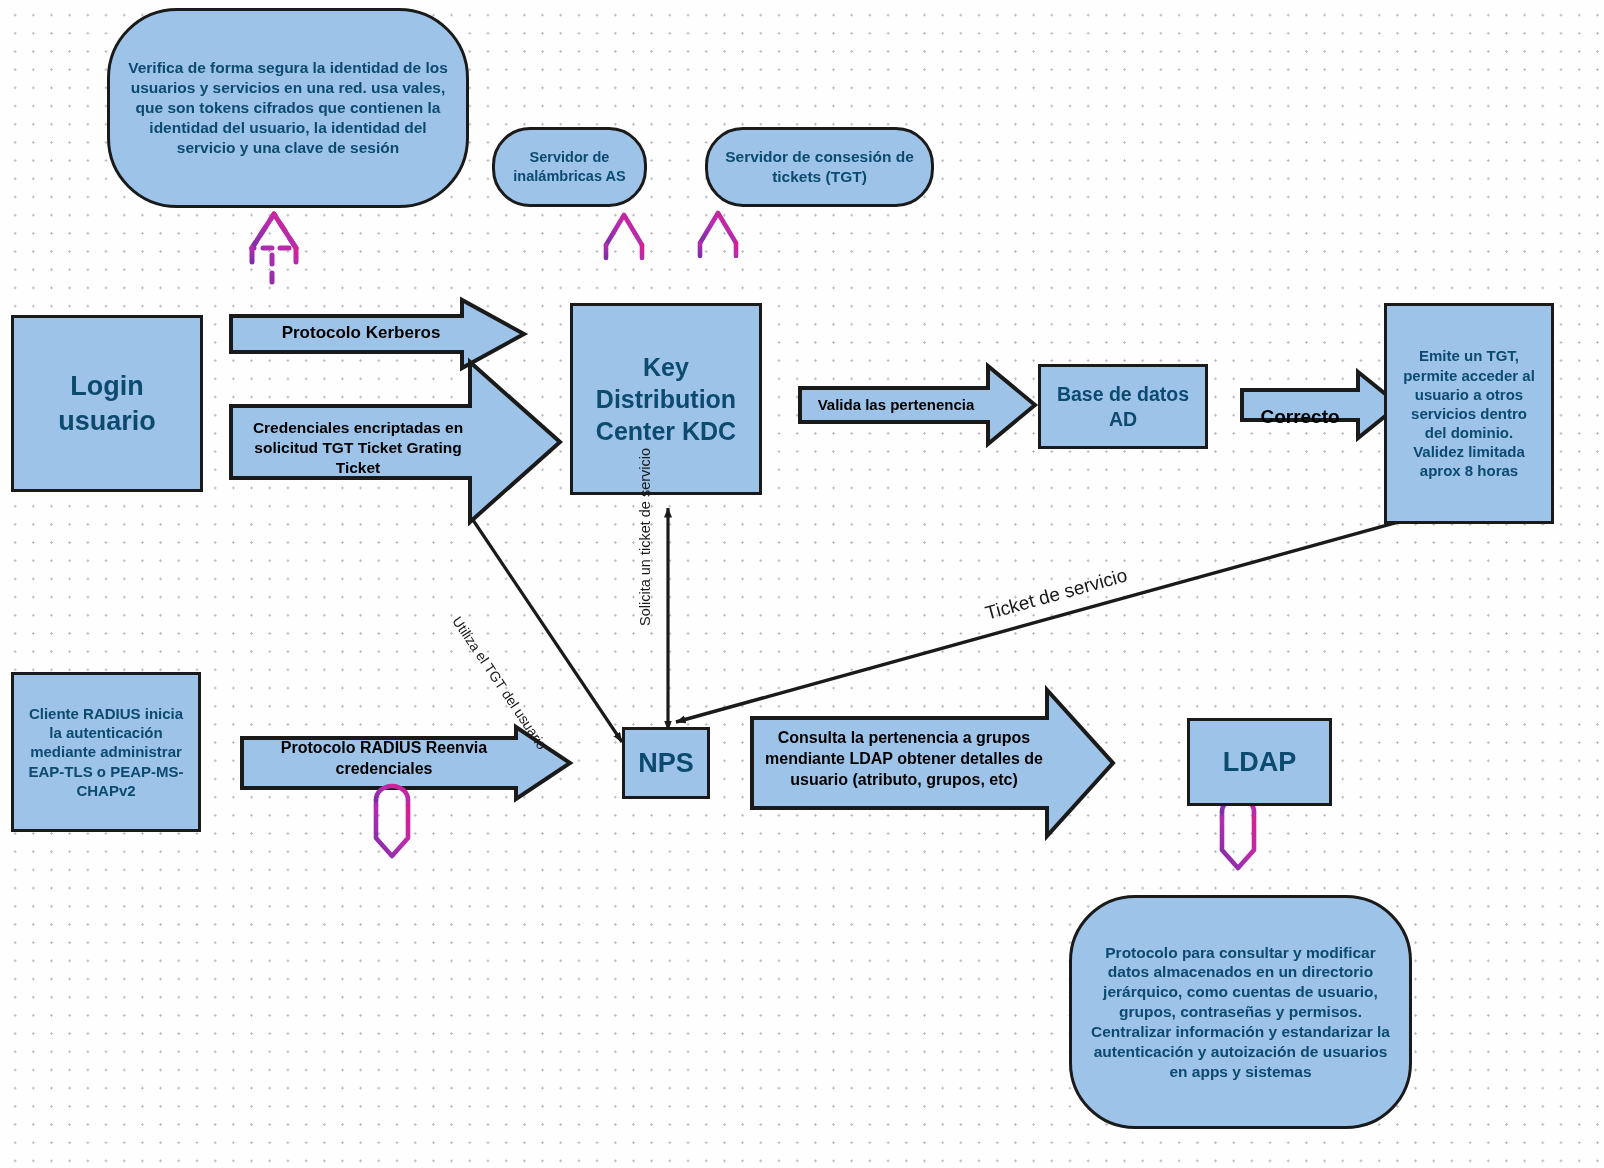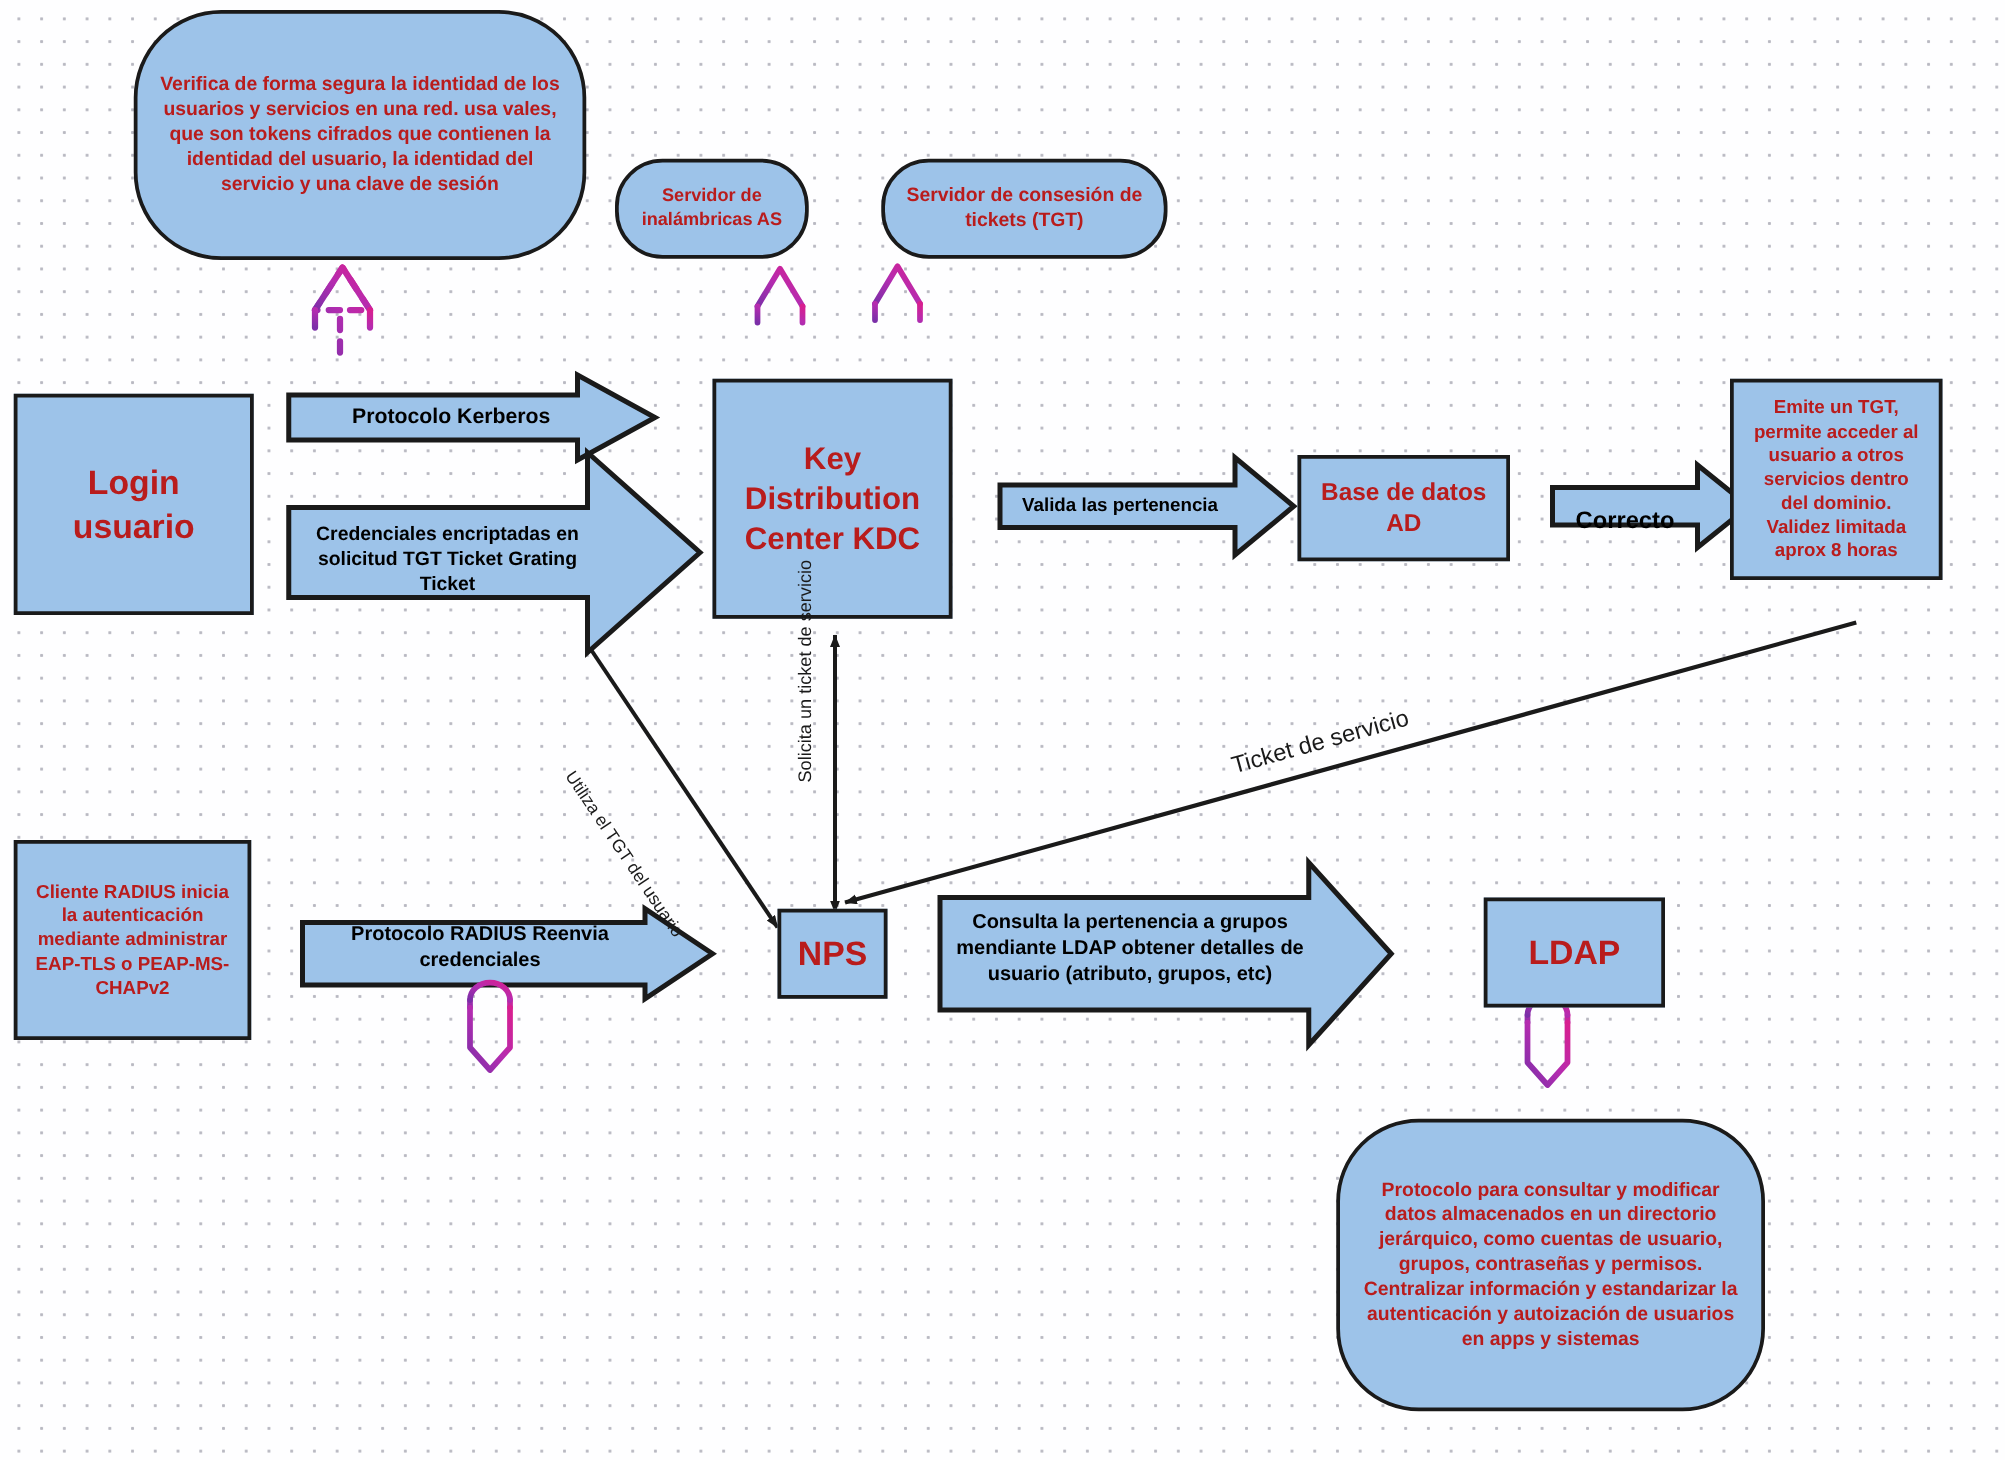--- a/index.html
+++ b/index.html
@@ -32,21 +32,21 @@
 
   .node {
     position: absolute;
     box-sizing: border-box;
     background: #9dc3e9;
     border: 3px solid #1a1a1a;
     display: flex;
     align-items: center;
     justify-content: center;
     text-align: center;
-    color: #b91c1c;
+    color: #0c4a6e;
     font-weight: bold;
     line-height: 1.28;
   }
   .node.rounded {
     border-radius: 999px / 60px;
   }
   .node.pill {
     border-radius: 999px / 52px;
   }
   .node .txt { display: block; padding: 0 14px; }
@@ -179,21 +179,21 @@
     </div>
 
     <div class="node" style="left:570px; top:303px; width:192px; height:192px; font-size:25px;">
       <span class="txt">Key Distribution Center KDC</span>
     </div>
 
     <div class="node" style="left:1038px; top:364px; width:170px; height:85px; font-size:19.5px;">
       <span class="txt">Base de datos AD</span>
     </div>
 
-    <div class="node" style="left:1384px; top:303px; width:170px; height:161px; font-size:15px;">
+    <div class="node" style="left:1384px; top:303px; width:170px; height:221px; font-size:15px;">
       <span class="txt">Emite un TGT, permite acceder al usuario a otros servicios dentro del dominio. Validez limitada aprox 8 horas</span>
     </div>
 
     <div class="node" style="left:11px; top:672px; width:190px; height:160px; font-size:15px;">
       <span class="txt">Cliente RADIUS inicia la autenticación mediante administrar EAP-TLS o PEAP-MS-CHAPv2</span>
     </div>
 
     <div class="node" style="left:622px; top:727px; width:88px; height:72px; font-size:27px;">
       <span class="txt">NPS</span>
     </div>

